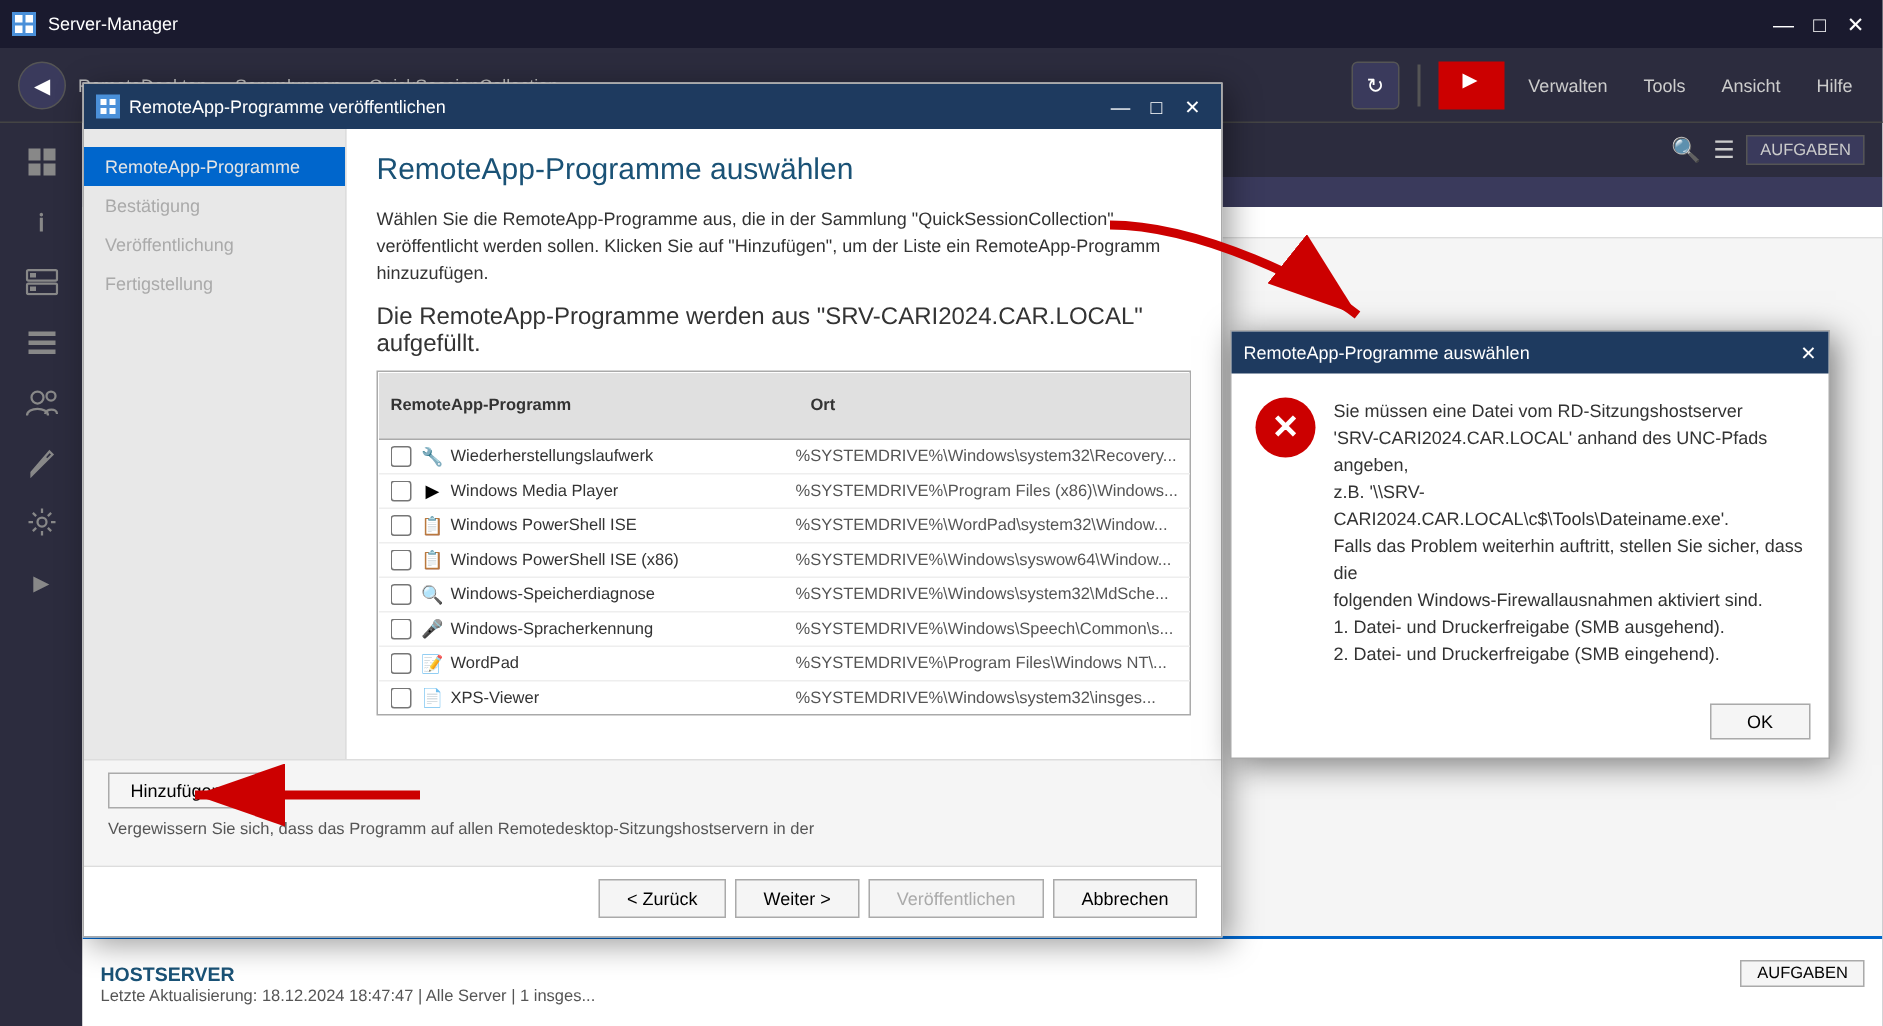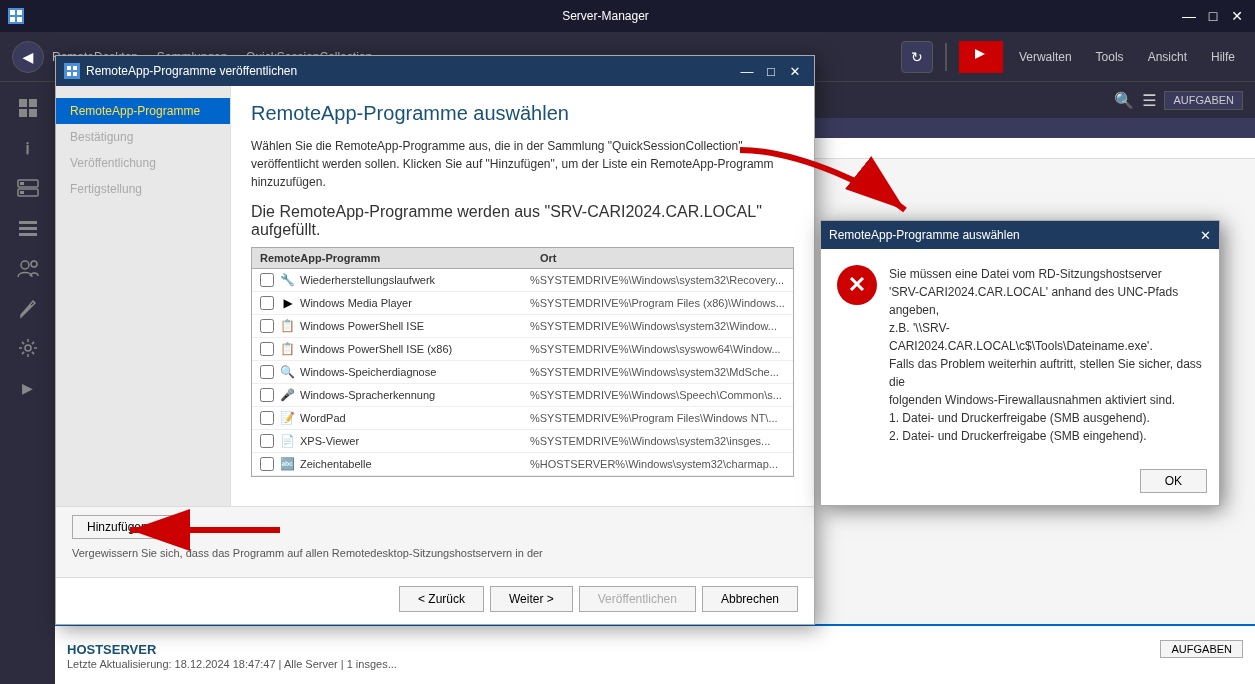--- a/index.html
+++ b/index.html
@@ -30,21 +30,20 @@
       height: 32px;
       display: flex;
       align-items: center;
       padding: 0 8px;
       font-size: 12px;
     }
 
     .title-bar-title {
       flex: 1;
       margin-left: 8px;
-      text-align: center;
     }
 
     .title-bar-controls {
       display: flex;
       gap: 4px;
     }
 
     .title-btn {
       width: 20px;
       height: 20px;
@@ -220,21 +219,21 @@
 
     .dialog-nav-item {
       padding: 6px 14px;
       font-size: 12px;
       cursor: pointer;
       color: #333;
     }
 
     .dialog-nav-item.active {
       background: #0066cc;
-      color: #fde047;
+      color: #e5e5e5;
     }
 
     .dialog-nav-item.disabled {
       color: #aaa;
       cursor: default;
     }
 
     .dialog-content {
       flex: 1;
       padding: 16px 20px;
@@ -264,21 +263,21 @@
     .program-list-container {
       border: 1px solid #aaa;
       height: 230px;
       overflow-y: auto;
     }
 
     .program-list-header {
       display: flex;
       background: #e0e0e0;
       border-bottom: 1px solid #aaa;
-      padding: 4px 8px;
+      padding: 16px 8px;
     }
 
     .program-list-header-col {
       font-size: 11px;
       font-weight: bold;
       color: #333;
     }
 
     .program-list-header-col:first-child {
       width: 280px;
@@ -641,21 +640,21 @@
             <div class="program-list-row">
     <input type="checkbox" class="prog-checkbox" style="">
     <span class="prog-icon">▶</span>
     <span class="prog-name">Windows Media Player</span>
     <span class="prog-path">%SYSTEMDRIVE%\Program Files (x86)\Windows...</span>
   </div>
             <div class="program-list-row">
     <input type="checkbox" class="prog-checkbox" style="">
     <span class="prog-icon">📋</span>
     <span class="prog-name">Windows PowerShell ISE</span>
-    <span class="prog-path">%SYSTEMDRIVE%\Windows\system32\Window...</span>
+    <span class="prog-path">%SYSTEMDRIVE%\WordPad\system32\Window...</span>
   </div>
             <div class="program-list-row">
     <input type="checkbox" class="prog-checkbox" style="">
     <span class="prog-icon">📋</span>
     <span class="prog-name">Windows PowerShell ISE (x86)</span>
     <span class="prog-path">%SYSTEMDRIVE%\Windows\syswow64\Window...</span>
   </div>
             <div class="program-list-row">
     <input type="checkbox" class="prog-checkbox" style="">
     <span class="prog-icon">🔍</span>

